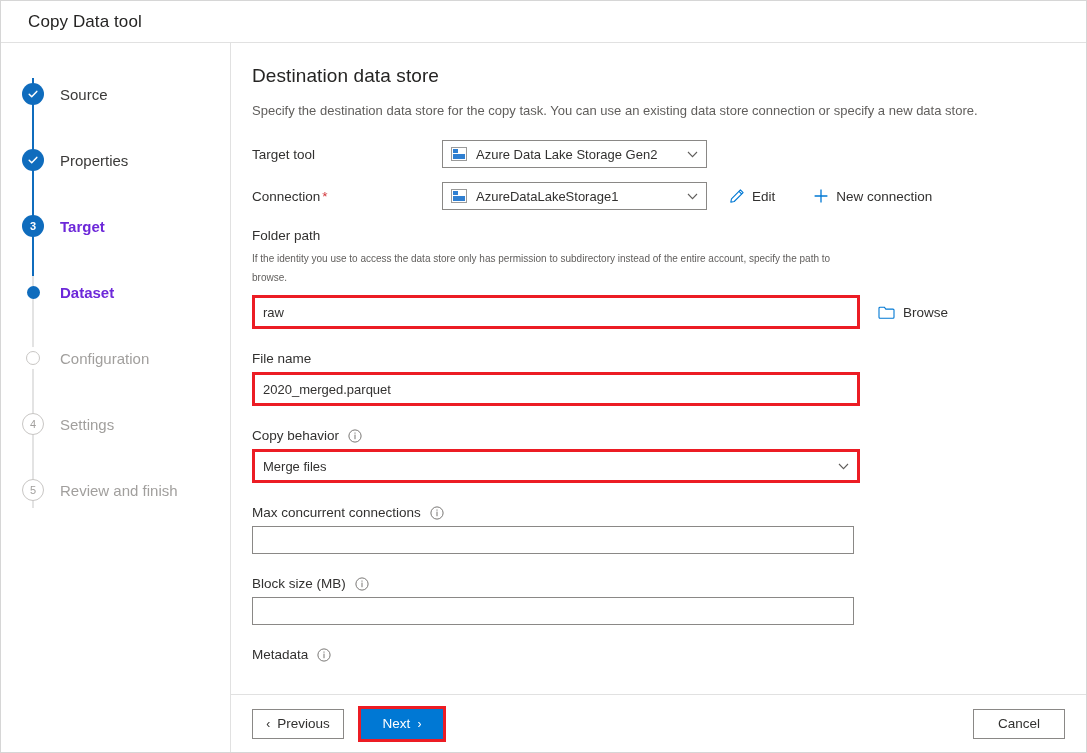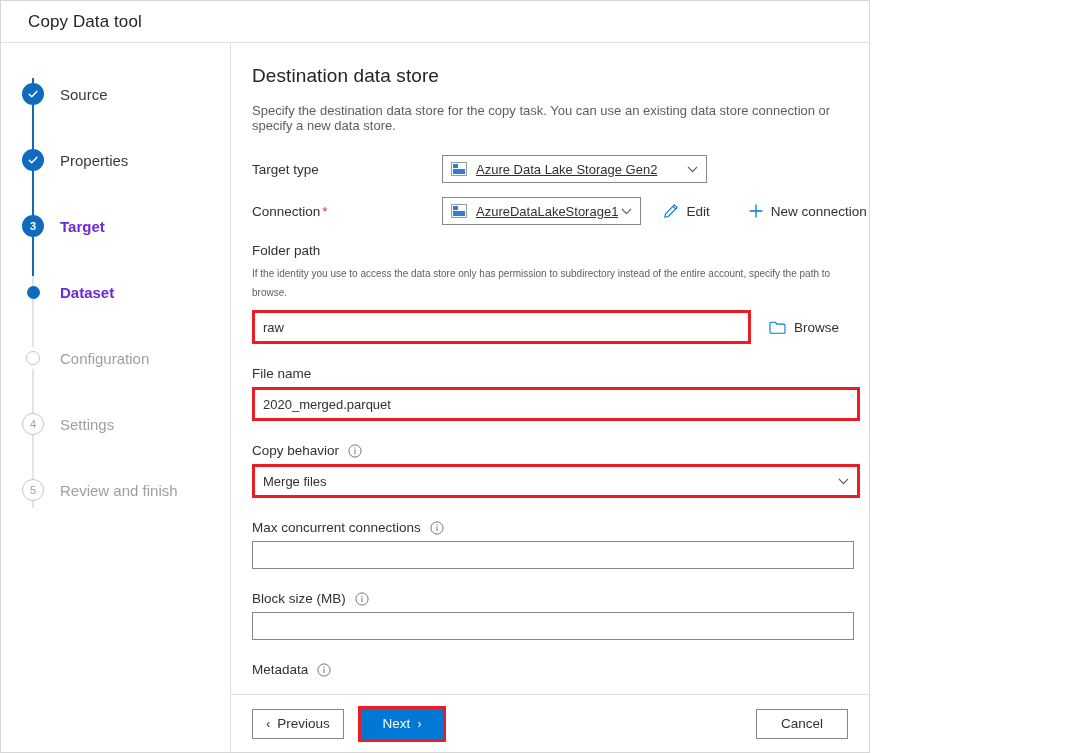--- a/index.html
+++ b/index.html
@@ -5,21 +5,21 @@
   * { box-sizing: border-box; margin: 0; padding: 0; }
   html, body {
     width: 1087px; height: 753px;
     background: #ffffff;
     font-family: "Liberation Sans", sans-serif;
     color: #323130;
     overflow: hidden;
   }
   #app {
     position: relative;
-    width: 870px; height: 753px;
+    width: 1087px; height: 753px;
     background: #ffffff;
     border: 1px solid #d6d6d6;
     display: flex;
     flex-direction: column;
   }
 
   
   .titlebar {
     height: 42px;
     flex: 0 0 42px;
@@ -179,21 +179,21 @@
     padding: 0 8px;
     font-size: 13px;
     color: #323130;
   }
   .select-box .azicon {
     flex: 0 0 16px;
     width: 16px; height: 14px;
     margin-right: 9px;
     position: relative;
   }
-  .select-box .sel-text { flex: 1 1 auto; white-space: nowrap; overflow: hidden; text-decoration: underline; }
+  .select-box .sel-text { flex: 1 1 auto; white-space: nowrap; overflow: hidden; }
   .chev {
     flex: 0 0 14px;
     color: #605e5c;
     font-size: 11px;
     line-height: 1;
     text-align: right;
   }
 
   .inline-actions {
     display: flex;
@@ -388,21 +388,21 @@
       </div>
     </div>
 
     <div class="main">
       <div class="content">
 
         <div class="page-title">Destination data store</div>
         <div class="page-desc">Specify the destination data store for the copy task. You can use an existing data store connection or specify a new data store.</div>
 
         <div class="row-inline">
-          <span class="lbl">Target type</span>
+          <span class="lbl">Target tool</span>
           <div class="select-box">
             <span class="azicon">
               <svg width="16" height="14" viewBox="0 0 16 14" aria-hidden="true">
                 <rect x="0.5" y="0.5" width="15" height="13" fill="#ffffff" stroke="#9a9a9a" stroke-width="1"></rect>
                 <rect x="2" y="2" width="5" height="4" fill="#2f7fd1"></rect>
                 <rect x="8" y="2" width="6" height="4" fill="#ffffff"></rect>
                 <rect x="2" y="7" width="12" height="5" fill="#2f7fd1"></rect>
               </svg>
             </span>
             <span class="sel-text">Azure Data Lake Storage Gen2</span>

